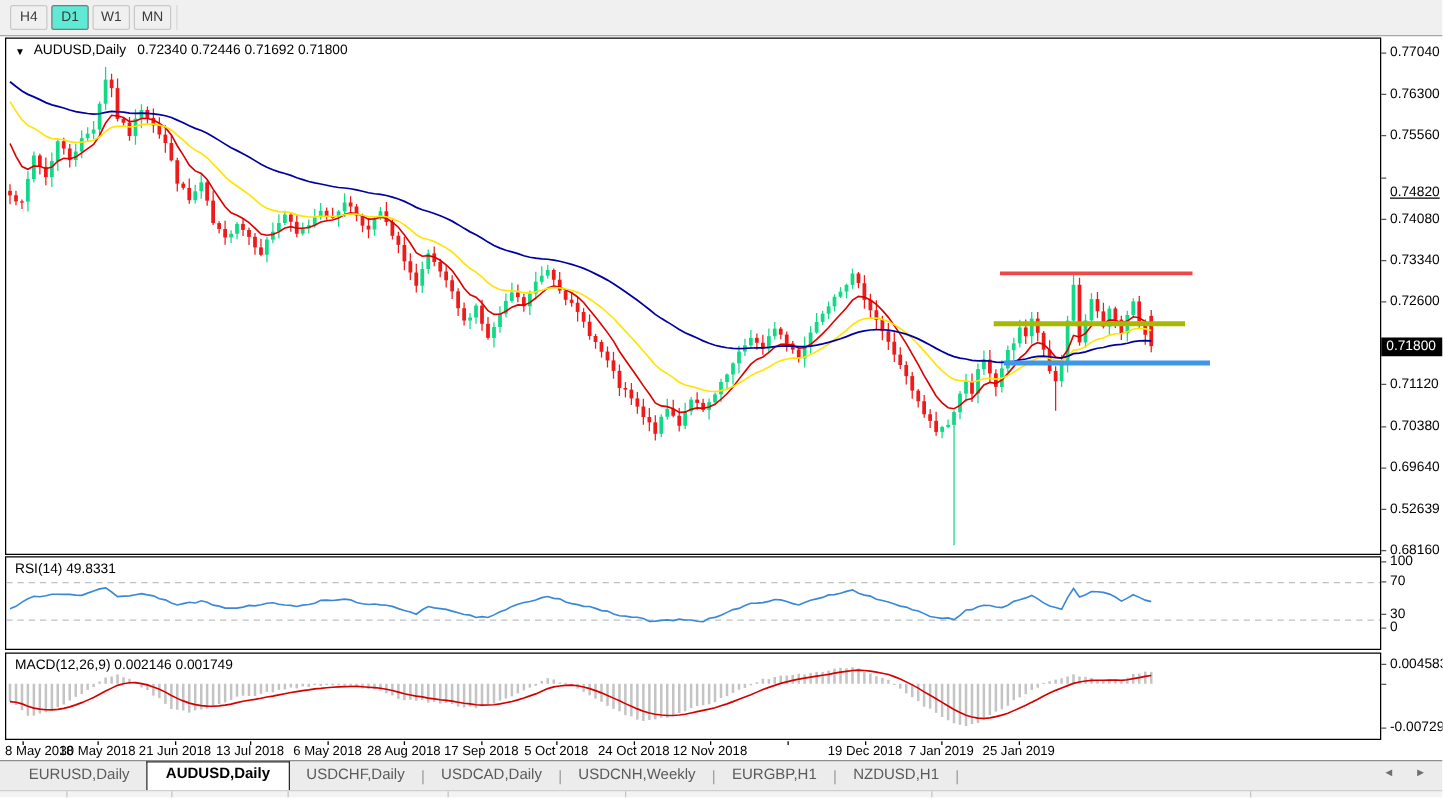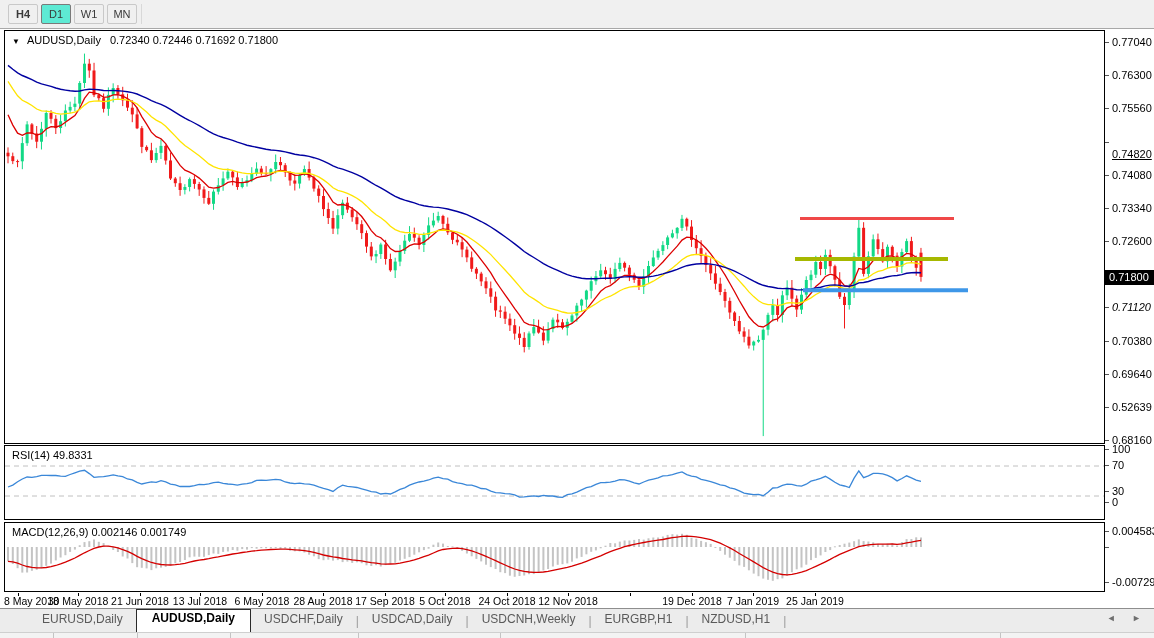--- a/index.html
+++ b/index.html
@@ -21,37 +21,37 @@
   .gutter-label{position:absolute;left:1112px;font-size:11px;color:#000;white-space:nowrap}
   .tick-dash{position:absolute;left:1105px;width:4px;height:1px;background:#555}
   .price-badge{position:absolute;left:1105px;width:49px;height:15px;background:#000;color:#fff;
                font-size:11px;line-height:15px;padding-left:4px;box-sizing:border-box;z-index:6}
   .date-row{position:absolute;left:4px;top:593px;width:1101px;height:15px}
   .date-label{position:absolute;top:2px;font-size:10.5px;color:#000;white-space:nowrap;transform:translateX(-50%)}
   .date-label.first{transform:none}
   .date-tick{position:absolute;top:0;width:1px;height:3px;background:#000}
   .tabbar{position:absolute;left:0;top:608px;width:1154px;height:24px;background:#ececec;
           border-top:1px solid #8e8e8e;box-sizing:border-box;display:flex;align-items:flex-end;
-          padding-left:29px}
+          padding-left:10px}
   .tab{font-size:12px;color:#5a5a5a;height:16px;line-height:15px;padding:0 13px 4px;white-space:nowrap;cursor:default}
   .tab.active{background:#fff;border:1px solid #2a2a2a;border-bottom:none;font-weight:bold;color:#000;
               height:19px;line-height:17px;padding:0 15px 3px;position:relative;top:0}
   .tab-sep{color:#9a9a9a;font-size:12px;padding-bottom:4px}
   .scroll-arrows{position:absolute;right:6px;top:613px;font-size:9px;color:#6f6f6f}
   .scroll-arrows span{padding:0 7px}
   .status{position:absolute;left:0;top:632px;width:1154px;height:6px;background:#f3f3f3;
           border-top:1px solid #cfcfcf;box-sizing:border-box}
   .status-sep{position:absolute;top:633px;width:1px;height:5px;background:#c4c4c4}
 </style>
 </head>
 <body>
 
 <div class="toolbar">
   <div id="tf-buttons">
-      <div class="tf-btn" style="left: 8px; font-weight: bold;">H4</div>
+      <div class="tf-btn" style="left: 8px;">H4</div>
       <div class="tf-btn active" style="left: 41px;">D1</div>
       <div class="tf-btn" style="left: 74px;">W1</div>
       <div class="tf-btn" style="left: 107px;">MN</div>
     </div>
   <div class="toolbar-divider"></div>
 </div>
 
 <div class="pane" id="main-pane" style="left:4px;top:30px;width:1101px;height:414px">
   <div class="pane-label chart-title">
     <span class="tri">▼</span>
@@ -669,21 +669,21 @@
     <div class="gutter-label" style="top: 102px;">0.75560</div>
     <div class="tick-dash" style="top: 142px;"></div>
     <div class="gutter-label" style="top: 148px; text-decoration: underline;">0.74820</div>
     <div class="tick-dash" style="top: 175px;"></div>
     <div class="gutter-label" style="top: 169px;">0.74080</div>
     <div class="tick-dash" style="top: 208px;"></div>
     <div class="gutter-label" style="top: 202px;">0.73340</div>
     <div class="tick-dash" style="top: 241px;"></div>
     <div class="gutter-label" style="top: 235px;">0.72600</div>
     <div class="tick-dash" style="top: 307px;"></div>
-    <div class="gutter-label" style="top: 301px; font-style: italic;">0.71120</div>
+    <div class="gutter-label" style="top: 301px;">0.71120</div>
     <div class="tick-dash" style="top: 341px;"></div>
     <div class="gutter-label" style="top: 335px;">0.70380</div>
     <div class="tick-dash" style="top: 374px;"></div>
     <div class="gutter-label" style="top: 368px;">0.69640</div>
     <div class="tick-dash" style="top: 407px;"></div>
     <div class="gutter-label" style="top: 401px;">0.52639</div>
     <div class="tick-dash" style="top: 440px;"></div>
     <div class="gutter-label" style="top: 434px;">0.68160</div>
     <div class="price-badge" style="top: 270px;">0.71800</div>
     <div class="tick-dash" style="top: 449px;"></div>

